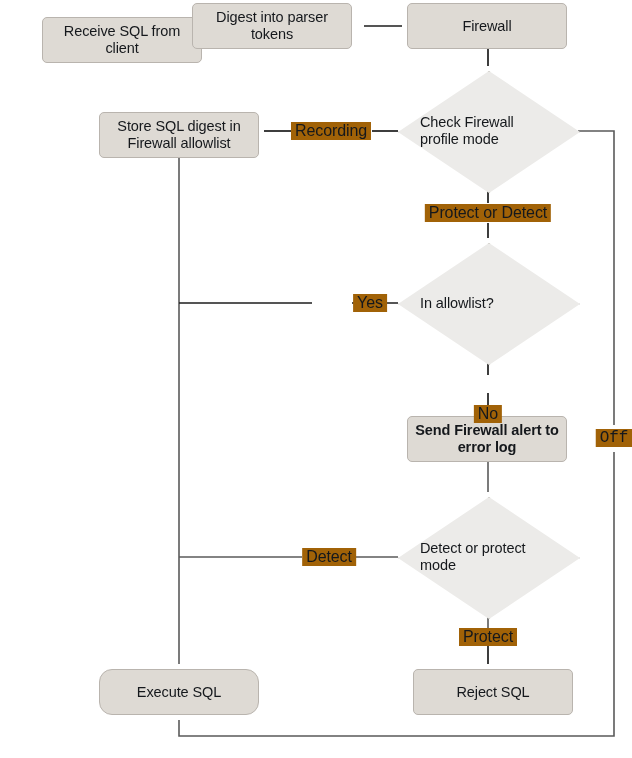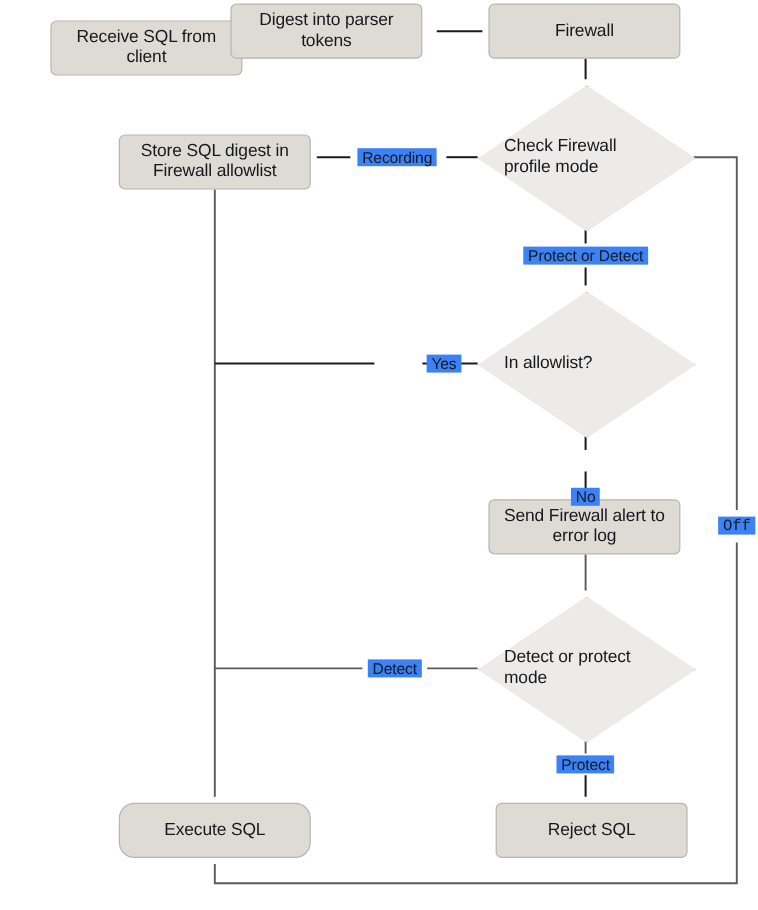--- a/index.html
+++ b/index.html
@@ -44,23 +44,23 @@
   }
   .decision .dtxt{
     position:relative;
     z-index:2;
     width:136px;
     text-align:left;
   }
 
   .edge-label{
     position:absolute;
-    background:#3b82f6;
+    background:#a16207;
     color:#15181c;
-    font-size:13px;
+    font-size:16px;
     line-height:1;
     padding:1px 4px;
     white-space:nowrap;
     text-align:left;
     letter-spacing:-0.1px;
   }
 
   svg#wires{position:absolute;left:0;top:0;width:632px;height:758px;}
   svg#wires path, svg#wires line{fill:none;}
   .wire-dark{stroke:#1c1c1c;stroke-width:1.7;}
@@ -132,21 +132,21 @@
 
   <div class="node proc" style="left:99px;top:112px;">
     <span>Store SQL digest in Firewall allowlist</span>
   </div>
 
   <div class="node decision" style="left:398px;top:243px;">
     <span class="dmd"></span>
     <span class="dtxt">In allowlist?</span>
   </div>
 
-  <div class="node proc" style="left:407px;top:416px;">
+  <div class="node proc" style="left:407px;top:416px;font-weight:bold;">
     <span>Send Firewall alert to error log</span>
   </div>
 
   <div class="node decision" style="left:398px;top:497px;">
     <span class="dmd"></span>
     <span class="dtxt">Detect or protect mode</span>
   </div>
 
   <div class="node proc" style="left:99px;top:669px;border-radius:13px;">
     <span>Execute SQL</span>

